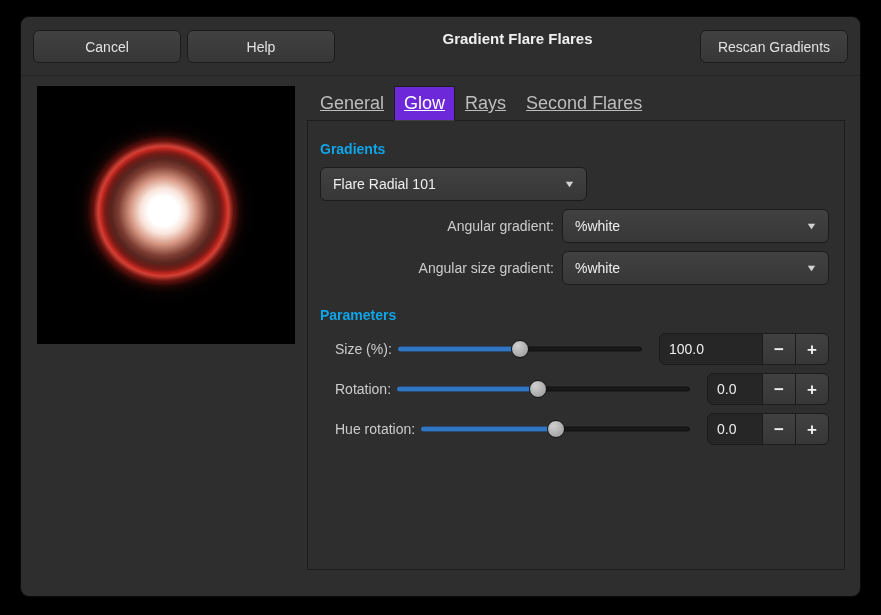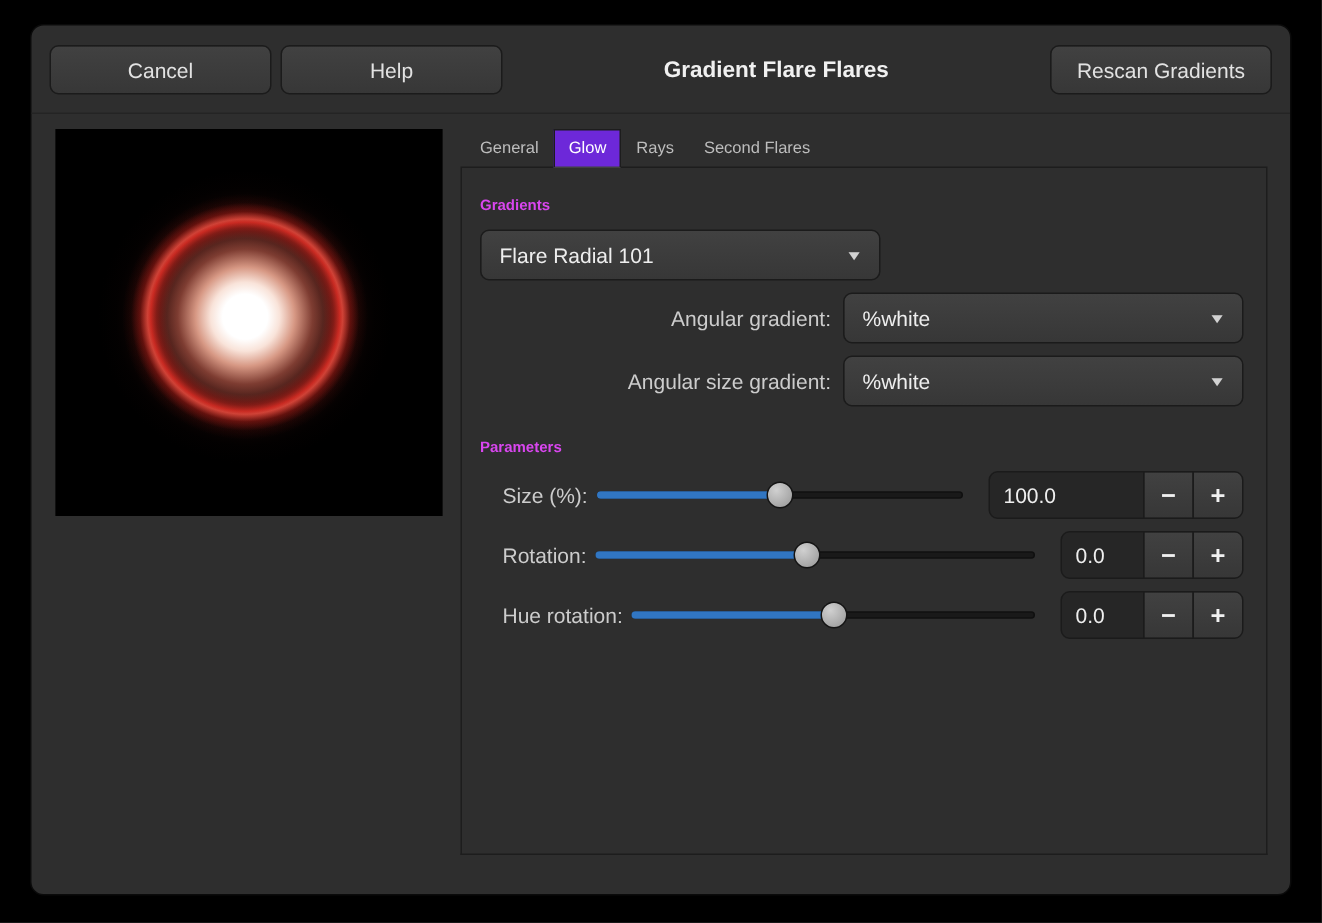--- a/index.html
+++ b/index.html
@@ -13,21 +13,21 @@
   .window {
     position:absolute; left:20px; top:16px; width:841px; height:581px;
     background:#2e2e2e;
     border:1px solid #0a0a0a;
     border-radius:9px;
     box-shadow:0 0 0 1px #000;
     display:flex; flex-direction:column;
   }
   
   .header {
-    display:flex; align-items:center; gap:6px;
+    display:flex; gap:6px;
     padding:13px 12px 12px 12px;
     border-bottom:1px solid #242424;
   }
   .btn {
     height:33px;
     background:linear-gradient(#414141,#373737);
     border:1px solid #1b1b1b;
     border-radius:6px;
     color:#e2e2e2;
     font-size:14px;
@@ -82,41 +82,42 @@
   }
   
   .panel { flex:1; display:flex; flex-direction:column; height:484px; }
   .tabbar {
     display:flex; align-items:flex-end;
     padding-left:3px;
     border-bottom:1px solid #1d1d1d;
   }
   .tab {
     padding:6px 9px 6px 9px;
-    font-size:11px;
+    font-size:18px;
     color:#bdbdbd;
     cursor:pointer;
     border:1px solid transparent;
     margin-bottom:-1px;
     white-space:nowrap;
+    text-decoration:underline;
   }
   .tab.active {
     background:#6d28d9;
     color:#ffffff;
     border:1px solid #1d1d1d;
     border-bottom-color:#414141;
   }
   .frame {
     flex:1;
     border:1px solid #1d1d1d;
     border-top:none;
     padding:14px 15px 0 12px;
   }
   .section-heading {
-    font-weight:bold; font-size:10px; color:#d946ef;
+    font-weight:bold; font-size:14px; color:#0ea5e9;
     margin:6px 0 10px 0;
   }
   .section-heading.second { margin-top:22px; }
   
   .grad-row { display:flex; align-items:center; margin:8px 0; }
   .glabel {
     flex:1; text-align:right; padding-right:8px;
     font-size:14px; color:#cccccc; white-space:nowrap;
   }
   .dropdown {

